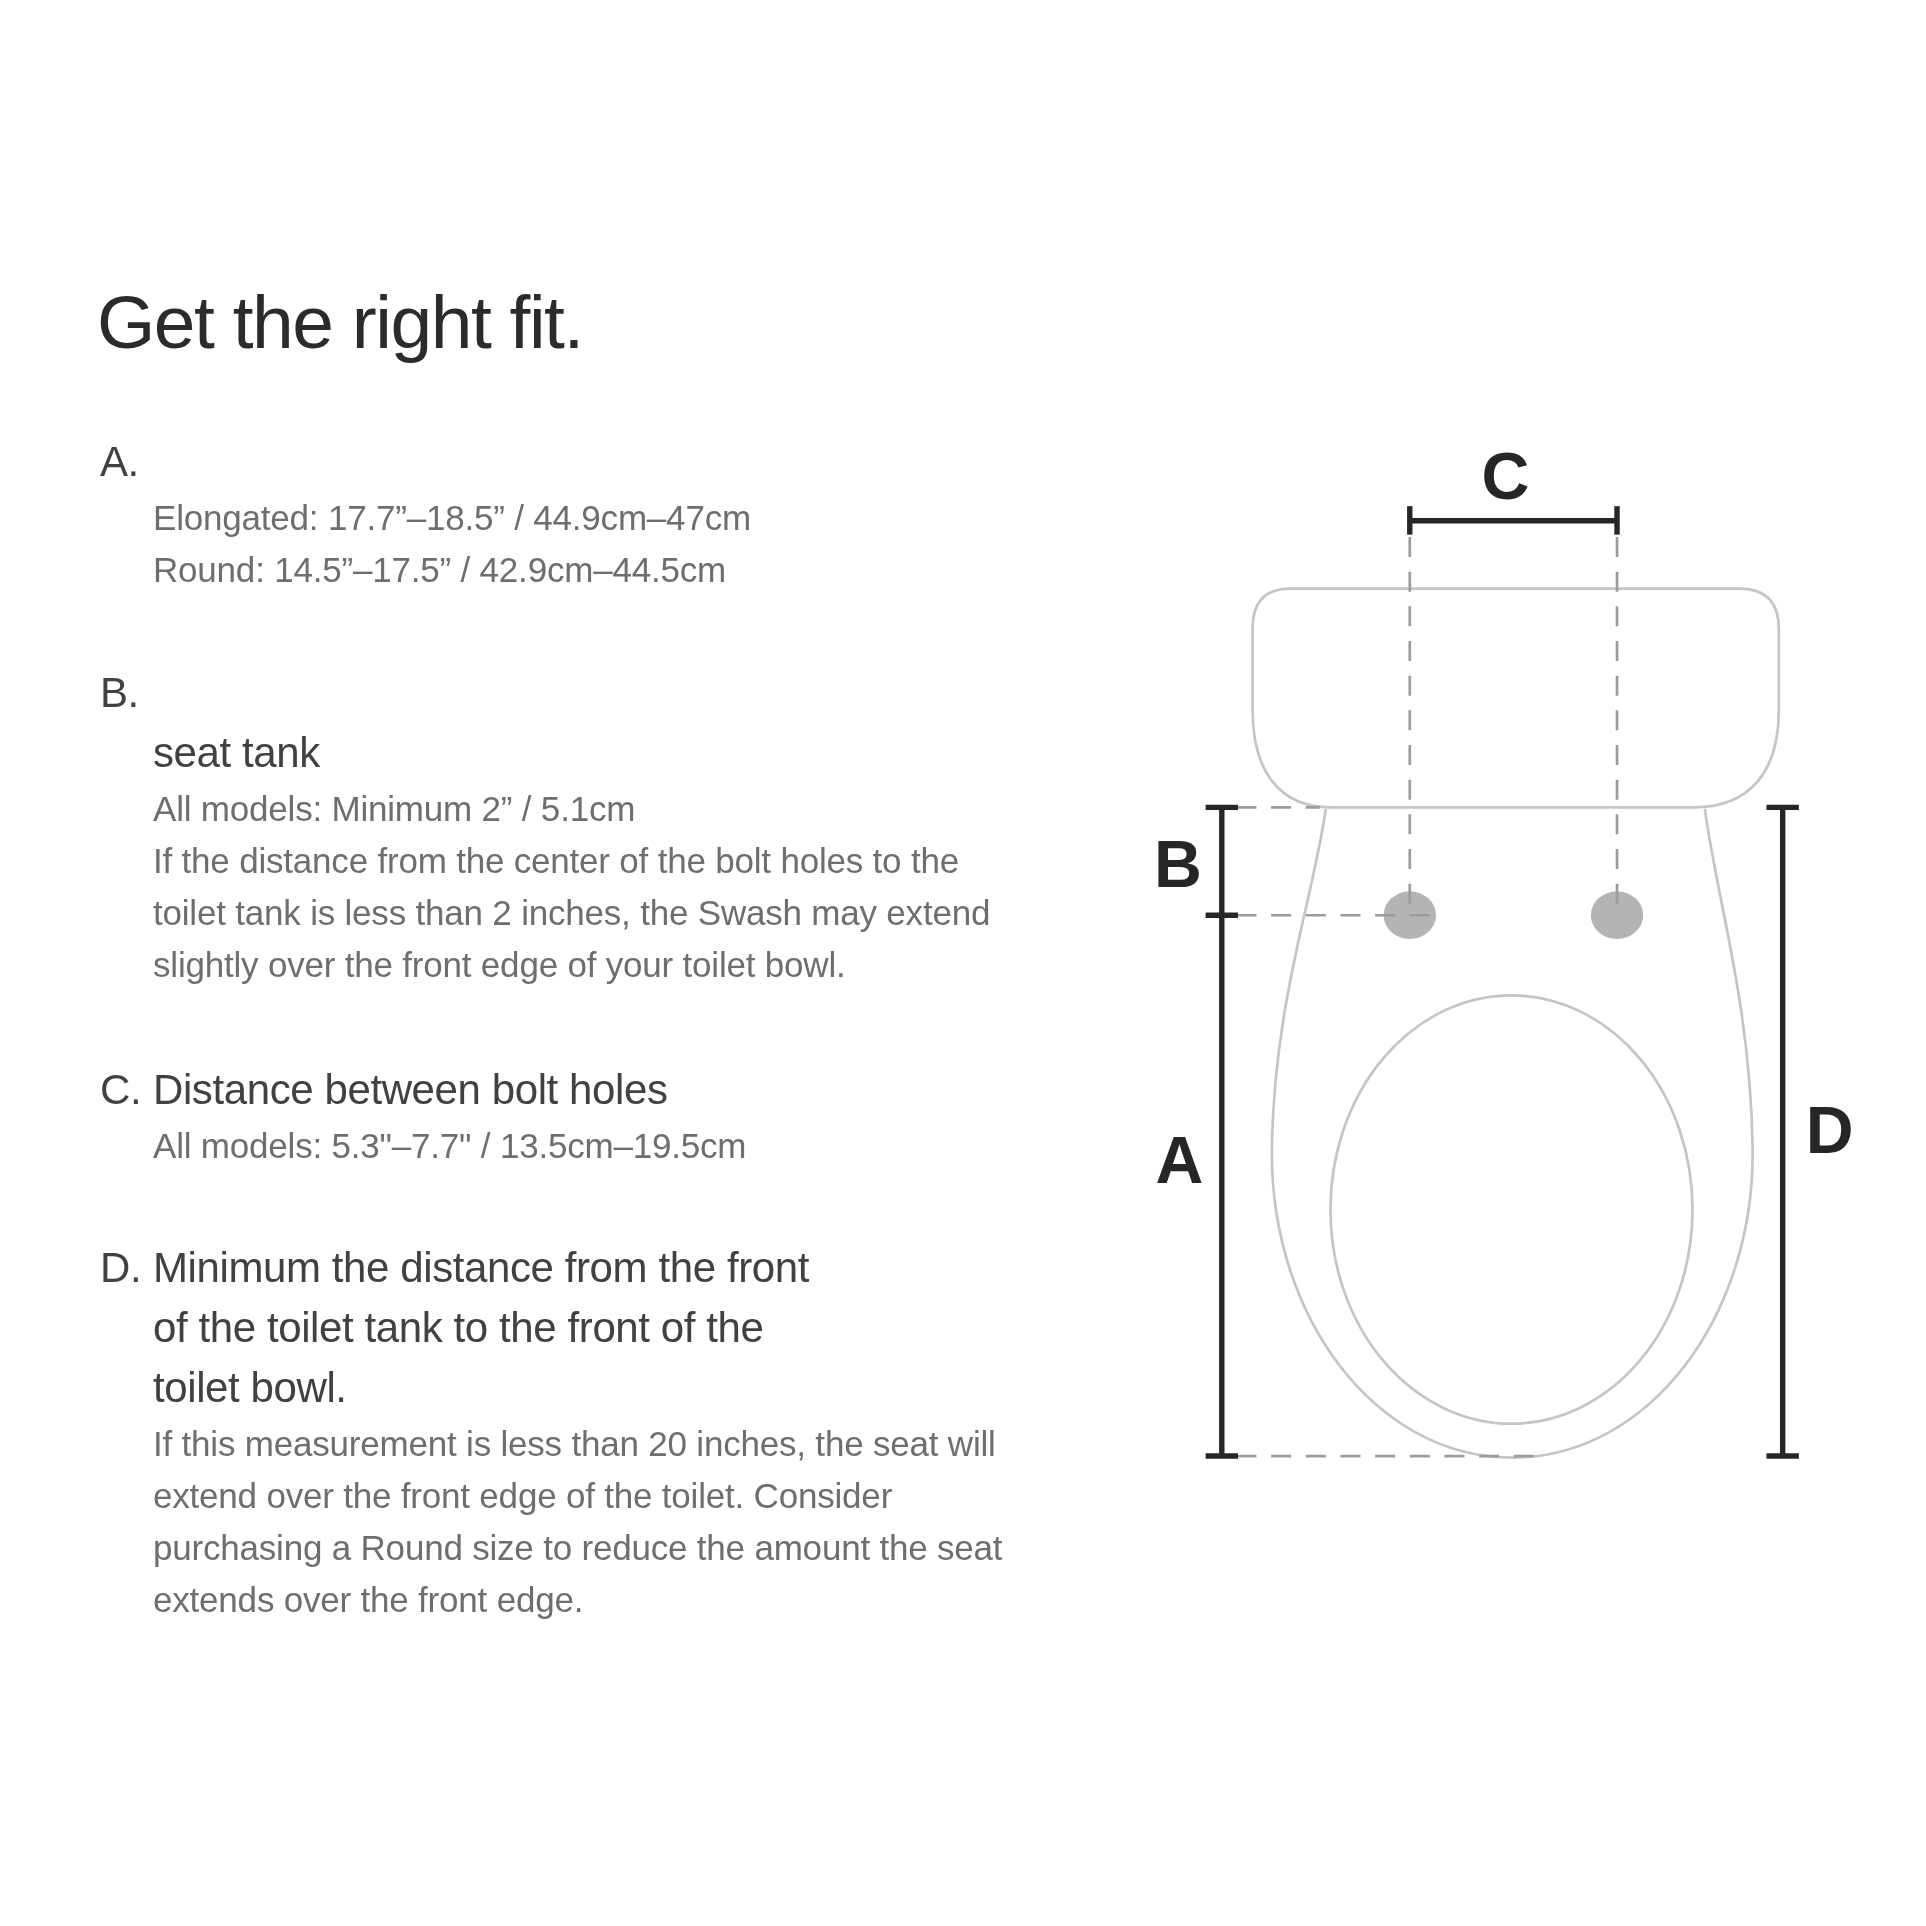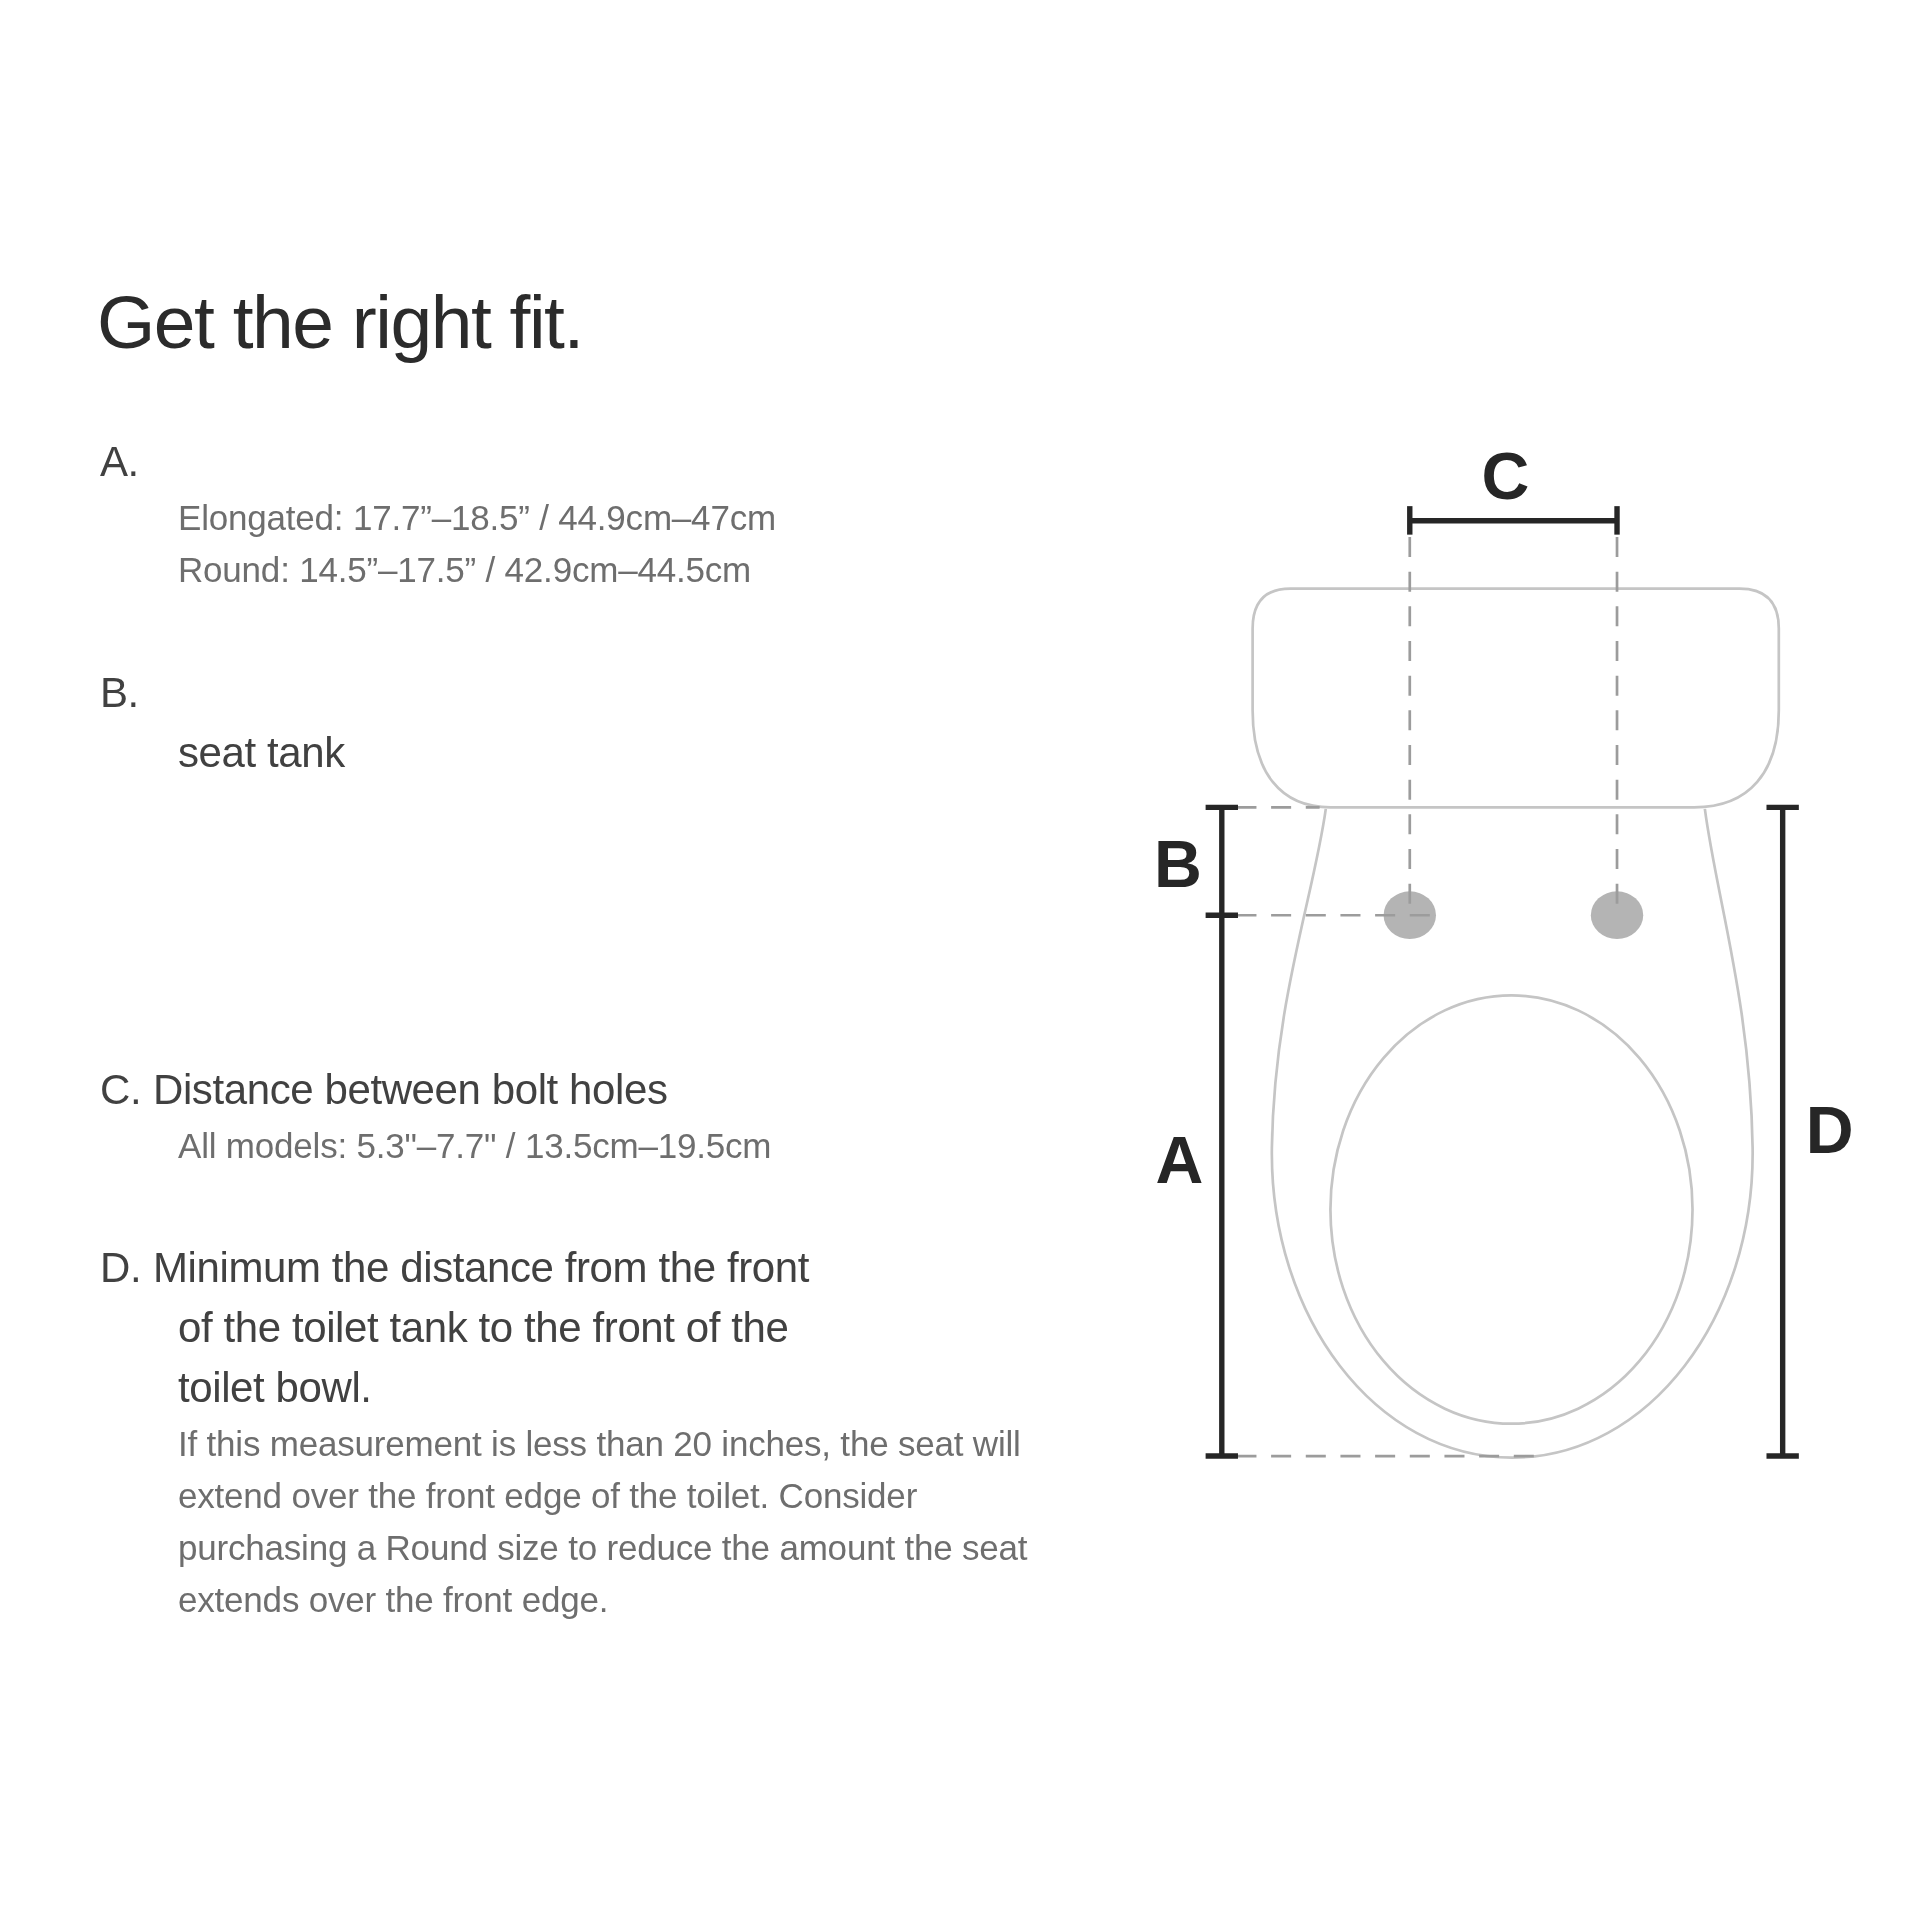--- a/index.html
+++ b/index.html
@@ -4,21 +4,21 @@
 <style>
   html,body{margin:0;padding:0;background:#ffffff;}
   #canvas{position:relative;width:1926px;height:1926px;background:#ffffff;overflow:hidden;
           font-family:"Liberation Sans","DejaVu Sans",sans-serif;}
   .page-title{position:absolute;left:97px;top:284px;font-size:75px;line-height:77px;
               letter-spacing:-1.5px;color:#2b2b2b;font-weight:500;white-space:nowrap;}
   .section{position:absolute;left:100px;width:1063px;}
   .hrow{display:flex;}
   .marker{width:53px;flex:0 0 53px;}
   .hline,.marker{font-size:42px;line-height:60px;color:#414141;letter-spacing:-0.4px;white-space:nowrap;}
-  .indent{margin-left:78px;}
+  .indent{margin-left:53px;}
   .dline{font-size:35px;line-height:52px;color:#6e6e6e;letter-spacing:-0.2px;white-space:nowrap;}
   #sec-a{top:432px;} #sec-b{top:663px;} #sec-c{top:1060px;} #sec-d{top:1238px;}
   .diagram{position:absolute;left:1110px;top:416px;width:786px;height:1094px;}
   .outline{fill:none;stroke:#c5c5c5;stroke-width:3.5;}
   .dash{fill:none;stroke:#9c9c9c;stroke-width:3.5;stroke-dasharray:26 19;}
   .dim{fill:none;stroke:#262626;stroke-width:7;}
   .dimlabel{font-family:"Liberation Sans","DejaVu Sans",sans-serif;font-size:86px;font-weight:700;
             fill:#262626;text-anchor:middle;}
   .hole{fill:#b4b4b4;stroke:none;}
 </style>
@@ -37,20 +37,26 @@
       <div class="dline">Elongated: 17.7”–18.5” / 44.9cm–47cm</div>
       <div class="dline">Round: 14.5”–17.5” / 42.9cm–44.5cm</div>
     </div>
   </div>
 
   <div class="section" id="sec-b">
     <div class="hrow">
       <span class="marker">B.</span>
     </div>
     <div class="hline indent">seat tank</div>
+    <div class="indent">
+      <div class="dline">All models: Minimum 2” / 5.1cm</div>
+      <div class="dline">If the distance from the center of the bolt holes to the</div>
+      <div class="dline">toilet tank is less than 2 inches, the Swash may extend</div>
+      <div class="dline">slightly over the front edge of your toilet bowl.</div>
+    </div>
   </div>
 
   <div class="section" id="sec-c">
     <div class="hrow">
       <span class="marker">C.</span>
       <span class="hline">Distance between bolt holes</span>
     </div>
     <div class="indent">
       <div class="dline">All models: 5.3"–7.7" / 13.5cm–19.5cm</div>
     </div>

